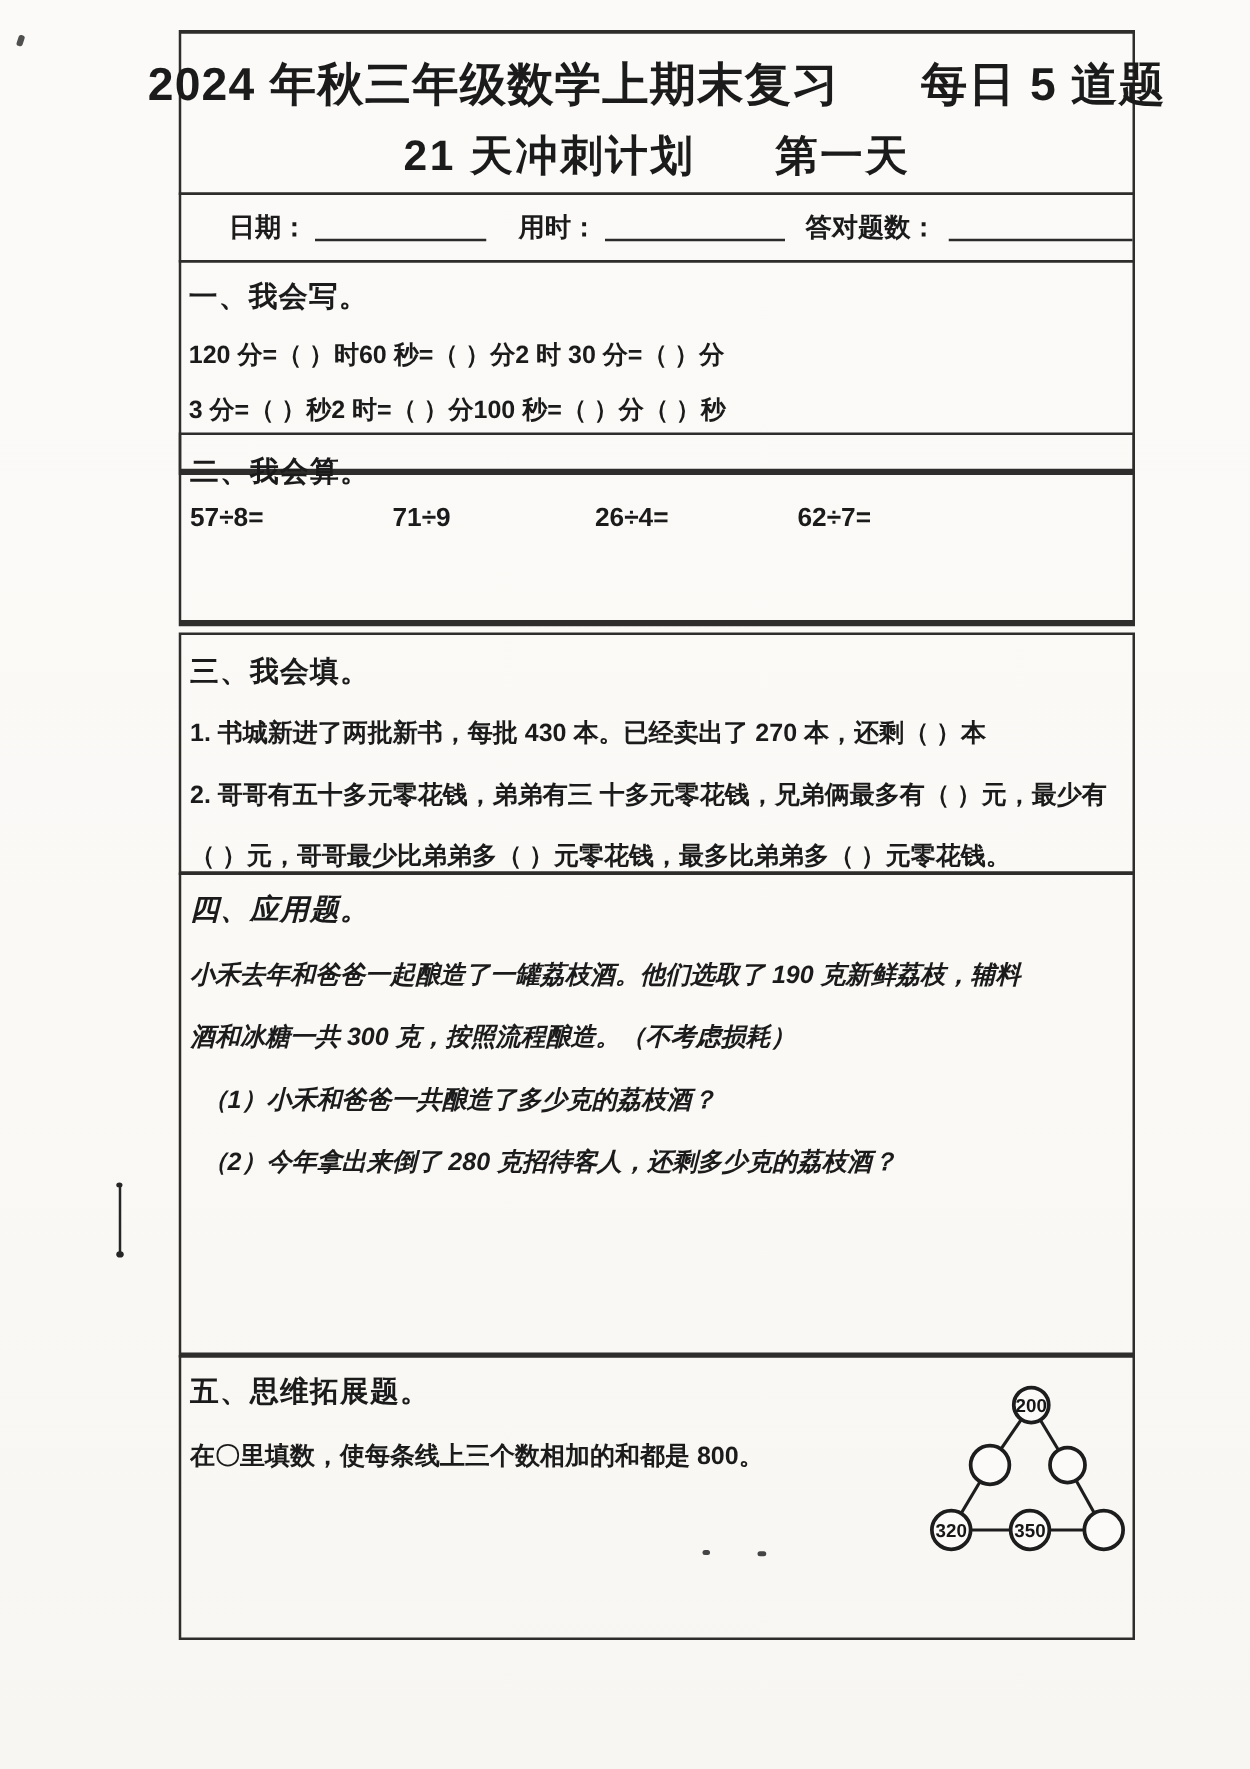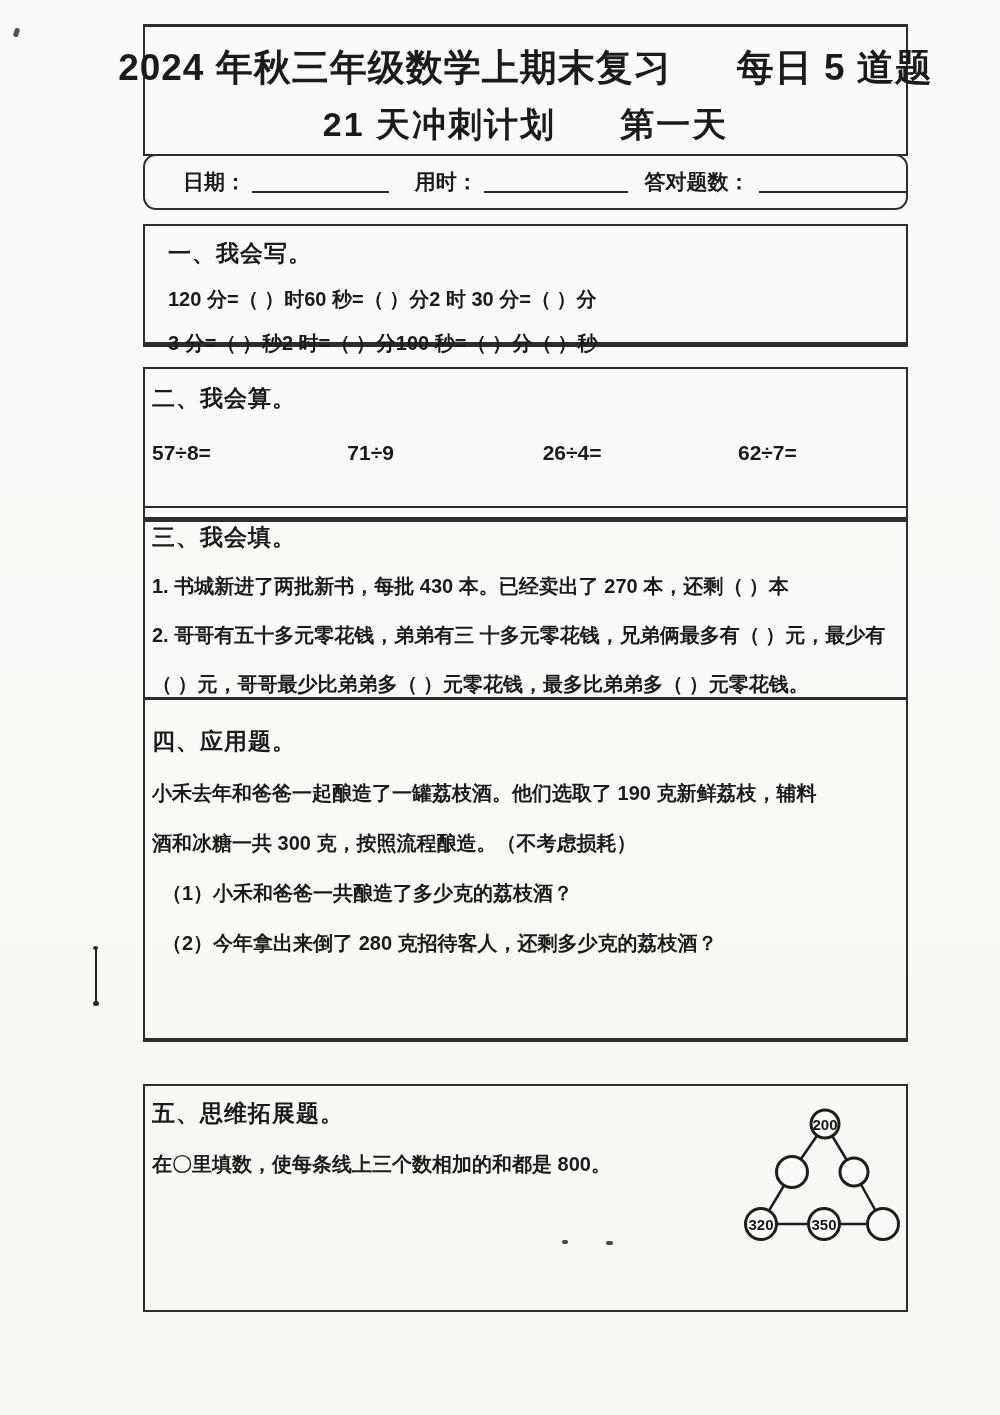--- a/index.html
+++ b/index.html
@@ -24,47 +24,47 @@
   }
   
   .title-box { top: 24px; height: 132px; border-top-width: 3px; padding-top: 14px; }
   .title-line {
     display: flex; justify-content: center; align-items: center;
     font-weight: bold; white-space: nowrap;
   }
   .title-line.l1 { font-size: 37px; gap: 65px; height: 54px; letter-spacing: 1px; }
   .title-line.l2 { font-size: 34px; gap: 64px; height: 56px; margin-top: 2px; letter-spacing: 2px; }
   
-  .meta-box { top: 154px; height: 56px; display: flex; align-items: center; padding-left: 38px; border-radius: 13px; }
+  .meta-box { top: 154px; height: 56px; display: flex; align-items: center; padding-left: 38px; }
   .meta-label { font-size: 21px; font-weight: bold; white-space: nowrap; }
   .blank-line {
     display: inline-block; height: 1px;
     border-bottom: 2px solid #2b2b2b;
     transform: translateY(10px);
   }
   .bl-1 { width: 140px; margin-right: 26px; margin-left: 6px; }
   .bl-2 { width: 148px; margin-right: 16px; margin-left: 6px; }
   .bl-3 { width: 150px; margin-left: 10px; }
   
   .sec-heading { font-size: 23px; font-weight: bold; letter-spacing: 1px; white-space: nowrap; }
   .body-line { font-size: 20px; font-weight: bold; white-space: nowrap; overflow: hidden; }
   
-  .s1-box { top: 224px; height: 123px; border-bottom-width: 5px; padding: 12px 6px 0 23px; }
+  .s1-box { top: 208px; height: 172px; border-bottom-width: 5px; padding: 12px 6px 0 6px; }
   .s1-row { display: flex; margin-top: 17px; }
   .s1-row .cell { white-space: nowrap; font-size: 20px; font-weight: bold; }
   
-  .s2-box { top: 367px; height: 155px; border-bottom-width: 5px; padding: 14px 6px 0 7px; }
-  .s2-row { display: flex; margin-top: 27px; justify-content: space-between; }
+  .s2-box { top: 346px; height: 155px; border-bottom-width: 5px; padding: 14px 6px 0 7px; }
+  .s2-row { display: flex; margin-top: 10px; }
   .s2-row .prob { width: 162px; font-size: 21px; font-weight: bold; white-space: nowrap; }
   
   .s3-box { top: 506px; height: 194px; border-bottom-width: 3px; padding: 14px 6px 0 7px; }
   .s3-line { margin-top: 22px; }
   .s3-line.first { margin-top: 20px; }
   
-  .s4-box { top: 698px; height: 344px; border-bottom-width: 4px; padding: 26px 6px 0 7px; }
+  .s4-box { top: 698px; height: 388px; border-bottom-width: 4px; padding: 12px 6px 0 7px; font-style: italic; }
   .s4-line { margin-top: 23px; }
   .s4-line.q { padding-left: 10px; }
   
   .s5-box { top: 1084px; height: 228px; padding: 12px 6px 0 7px; }
   .s5-instruction { margin-top: 22px; max-width: 575px; }
   .puzzle-svg { position: absolute; top: 8px; left: 588px; }
   .puzzle-svg text {
     font-family: "Liberation Sans", "DejaVu Sans", sans-serif;
     font-size: 15px; font-weight: bold; fill: #161616;
   }

